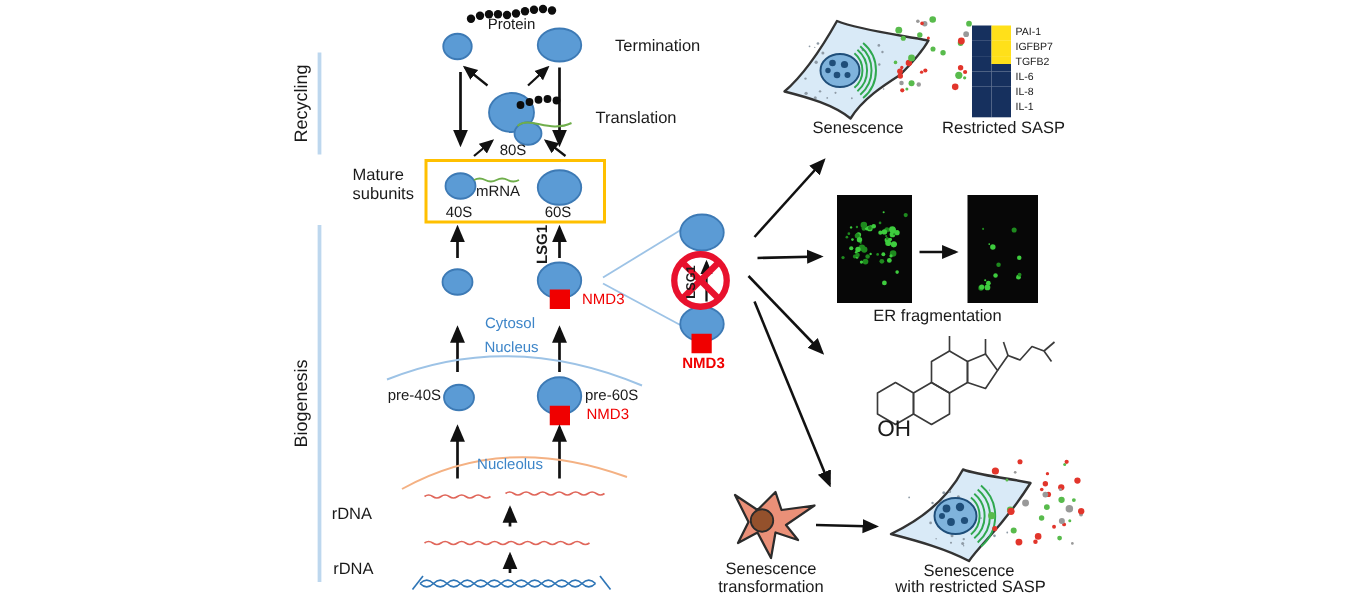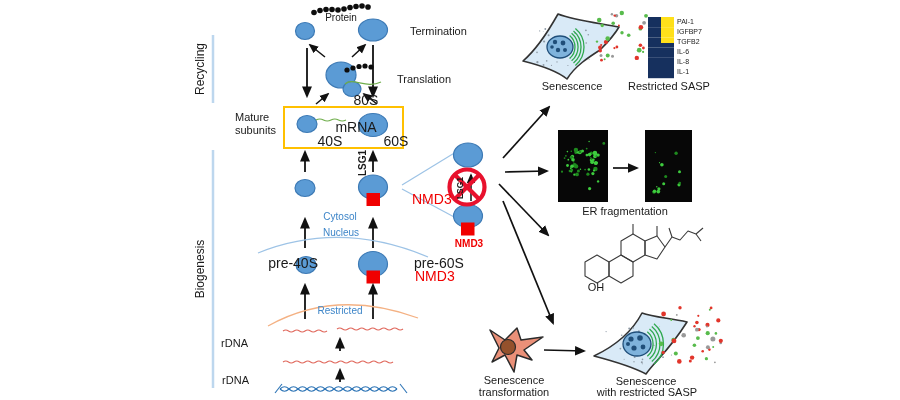--- a/index.html
+++ b/index.html
@@ -5,22 +5,22 @@
   html,body{margin:0;padding:0;background:#fff;}
   #fig{position:relative;width:900px;height:400px;background:#fff;overflow:hidden;
        font-family:"Liberation Sans",sans-serif;}
   #fig svg{position:absolute;left:0;top:0;}
   .lbl{position:absolute;font-size:10px;color:#1a1a1a;white-space:nowrap;
        transform:translate(-50%,-50%);line-height:1.1;}
   .left{transform:translate(0,-50%);}
   .right{transform:translate(-100%,-50%);padding-left:19px;}
   .rot{transform:translate(-50%,-50%) rotate(-90deg);}
   .s7{font-size:7px;}
-  .s9{font-size:11px;}
-  .s95{font-size:14px;margin-left:24px;}
+  .s9{font-size:15px;}
+  .s95{font-size:10px;}
   .s11{font-size:11px;}
   .blue{color:#3D85C8;}
   .red{color:#F00000;}
   .bold{font-weight:bold;}
   .rib{fill:#5B9BD5;stroke:#3D7AB5;stroke-width:1.2;}
   .nmd{fill:#F00000;}
   .ar{stroke:#111;stroke-width:1.5;marker-end:url(#ah);}
   .ar2{stroke:#111;stroke-width:1.8;marker-end:url(#ah);}
   .fan{stroke:#111;stroke-width:1.7;marker-end:url(#ah);}
   .bracket{stroke:#BDD7EE;stroke-width:2.5;}
@@ -411,21 +411,21 @@
 <div class="lbl s95" style="left:332px;top:128px">mRNA</div>
 <div class="lbl s95" style="left:306px;top:142px">40S</div>
 <div class="lbl s95" style="left:372px;top:142px">60S</div>
 <div class="lbl rot bold" style="left:362px;top:163px">LSG1</div>
 <div class="lbl left s95 red" style="left:388px;top:200px">NMD3</div>
 <div class="lbl blue" style="left:340px;top:216px">Cytosol</div>
 <div class="lbl blue" style="left:341px;top:232px">Nucleus</div>
 <div class="lbl right s95" style="left:294px;top:264px">pre-40S</div>
 <div class="lbl left s95" style="left:390px;top:264px">pre-60S</div>
 <div class="lbl left s95 red" style="left:391px;top:277px">NMD3</div>
-<div class="lbl blue" style="left:340px;top:310px">Restricted</div>
+<div class="lbl blue" style="left:340px;top:310px">Nucleolus</div>
 <div class="lbl right s11" style="left:248px;top:343px">rDNA</div>
 <div class="lbl right s11" style="left:249px;top:380px">rDNA</div>
 
 <div class="lbl rot bold" style="left:461px;top:188px;font-size:8.5px">LSG1</div>
 <div class="lbl red bold" style="left:469px;top:243px">NMD3</div>
 
 <div class="lbl s11" style="left:572px;top:86px">Senescence</div>
 
 <div class="lbl left s7" style="left:677px;top:22px">PAI-1</div>
 <div class="lbl left s7" style="left:677px;top:32px">IGFBP7</div>

